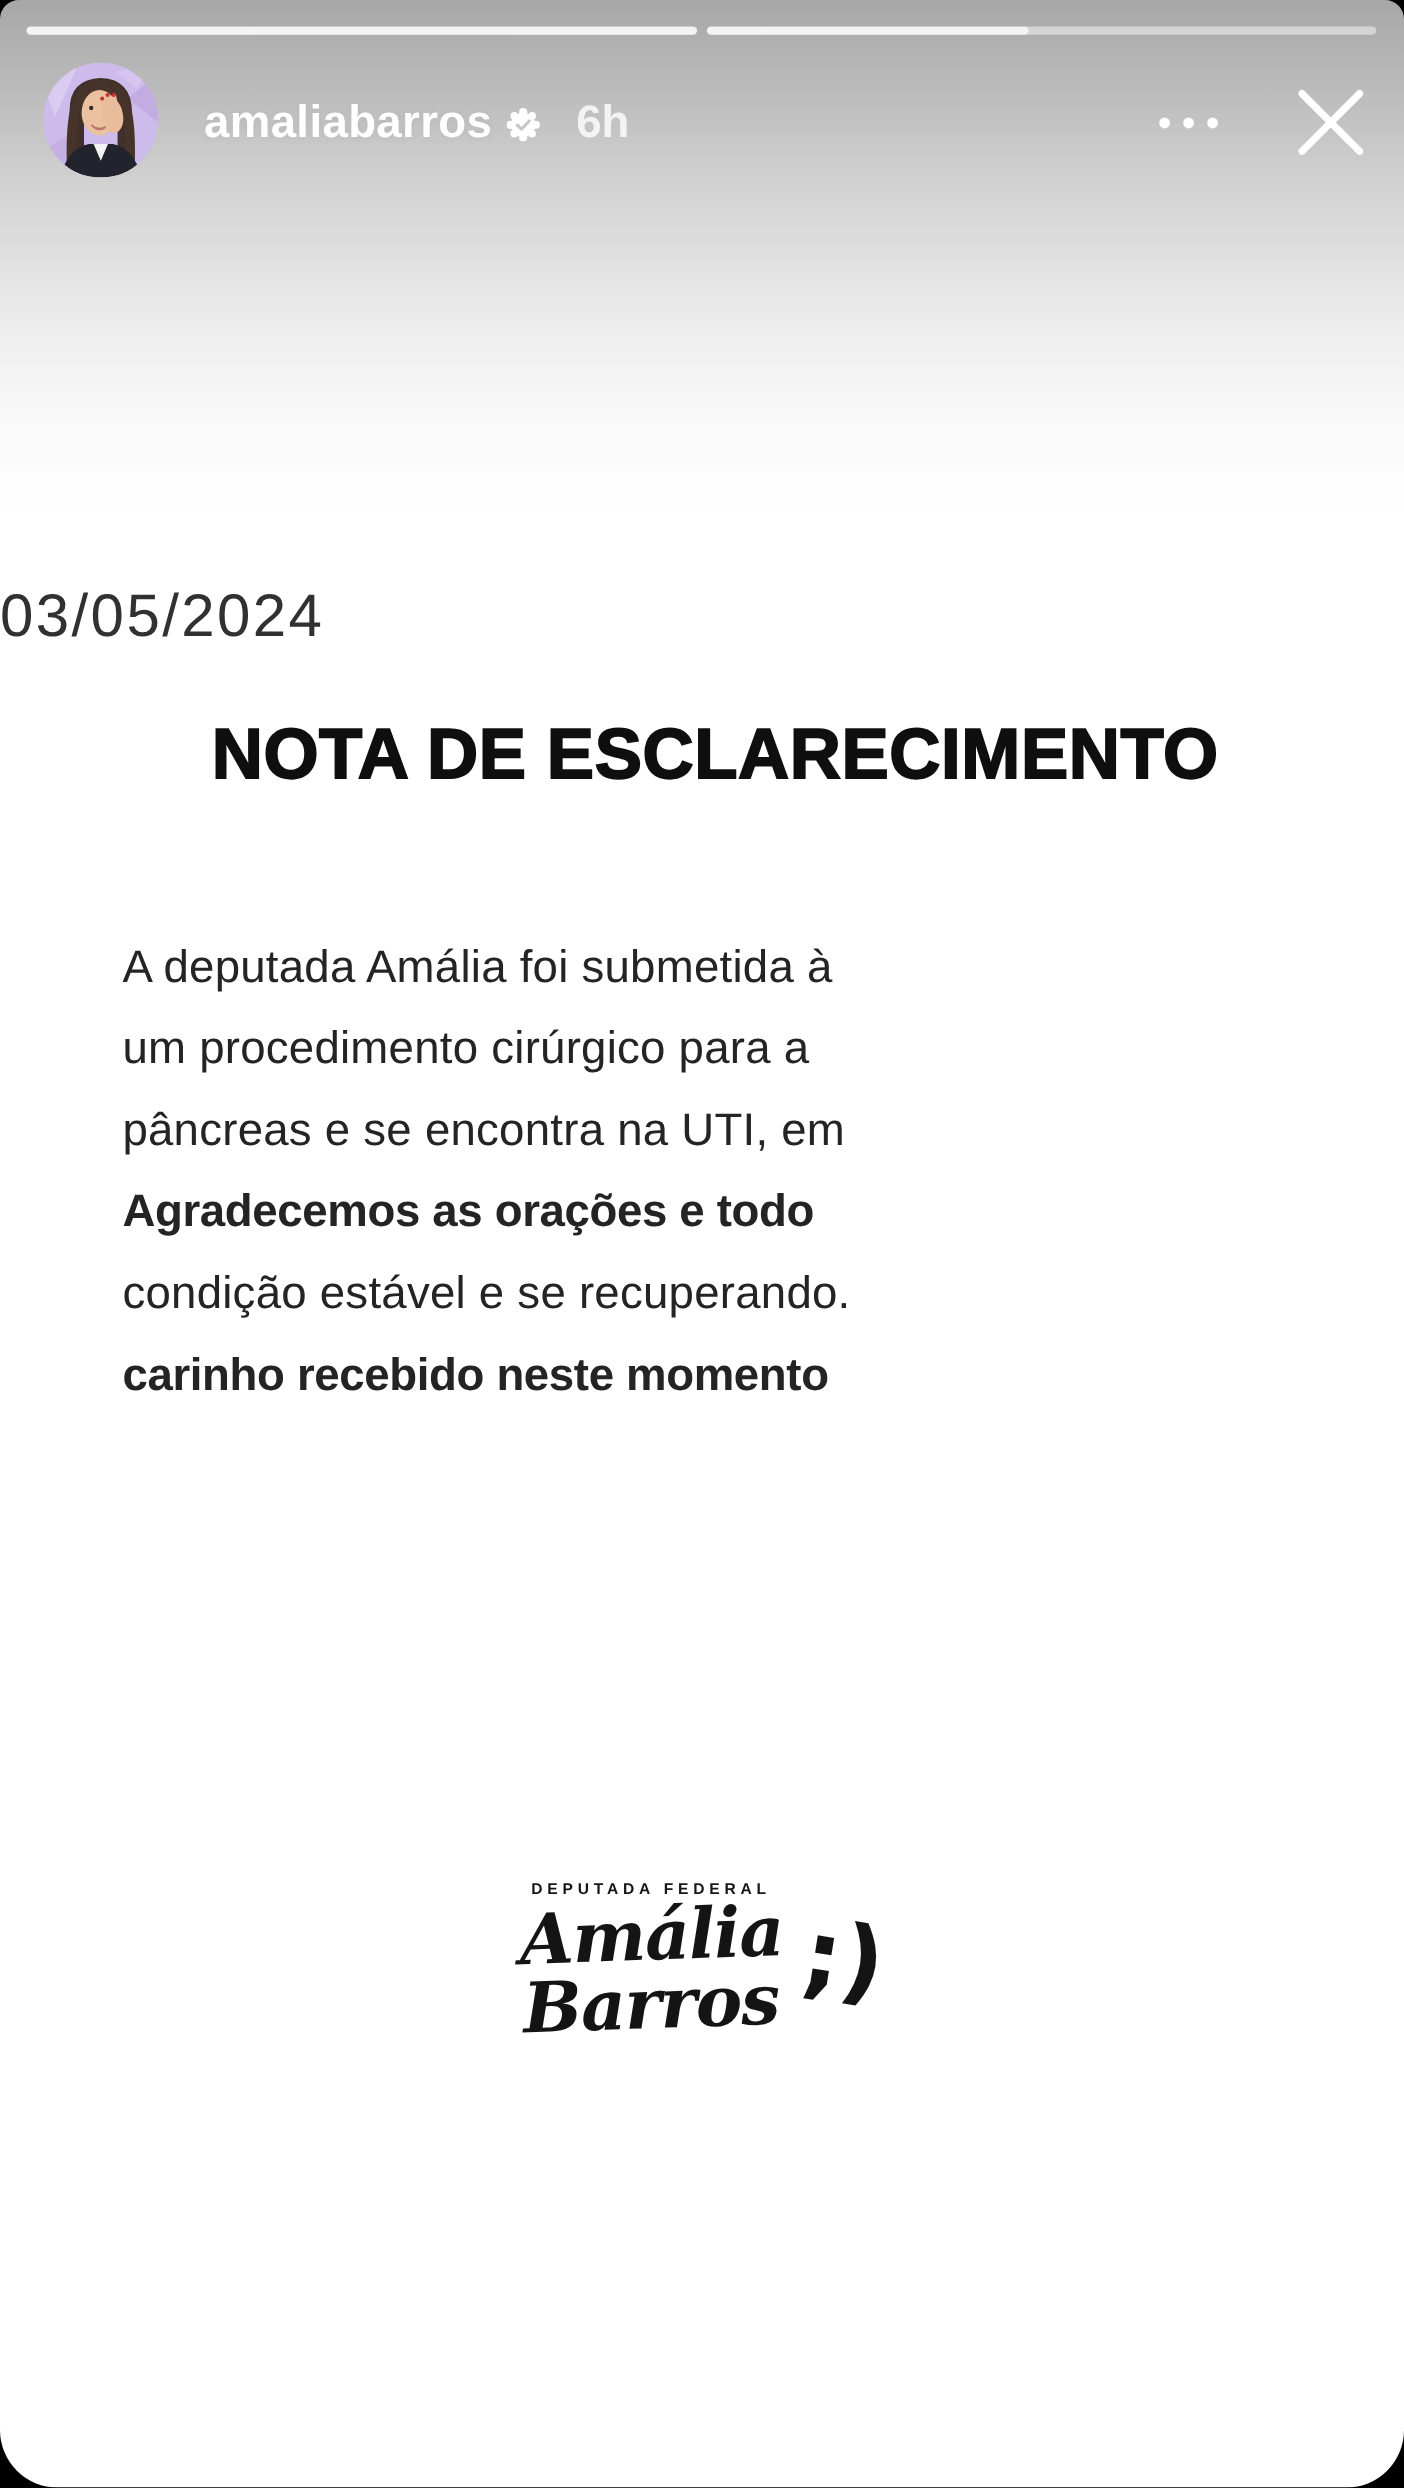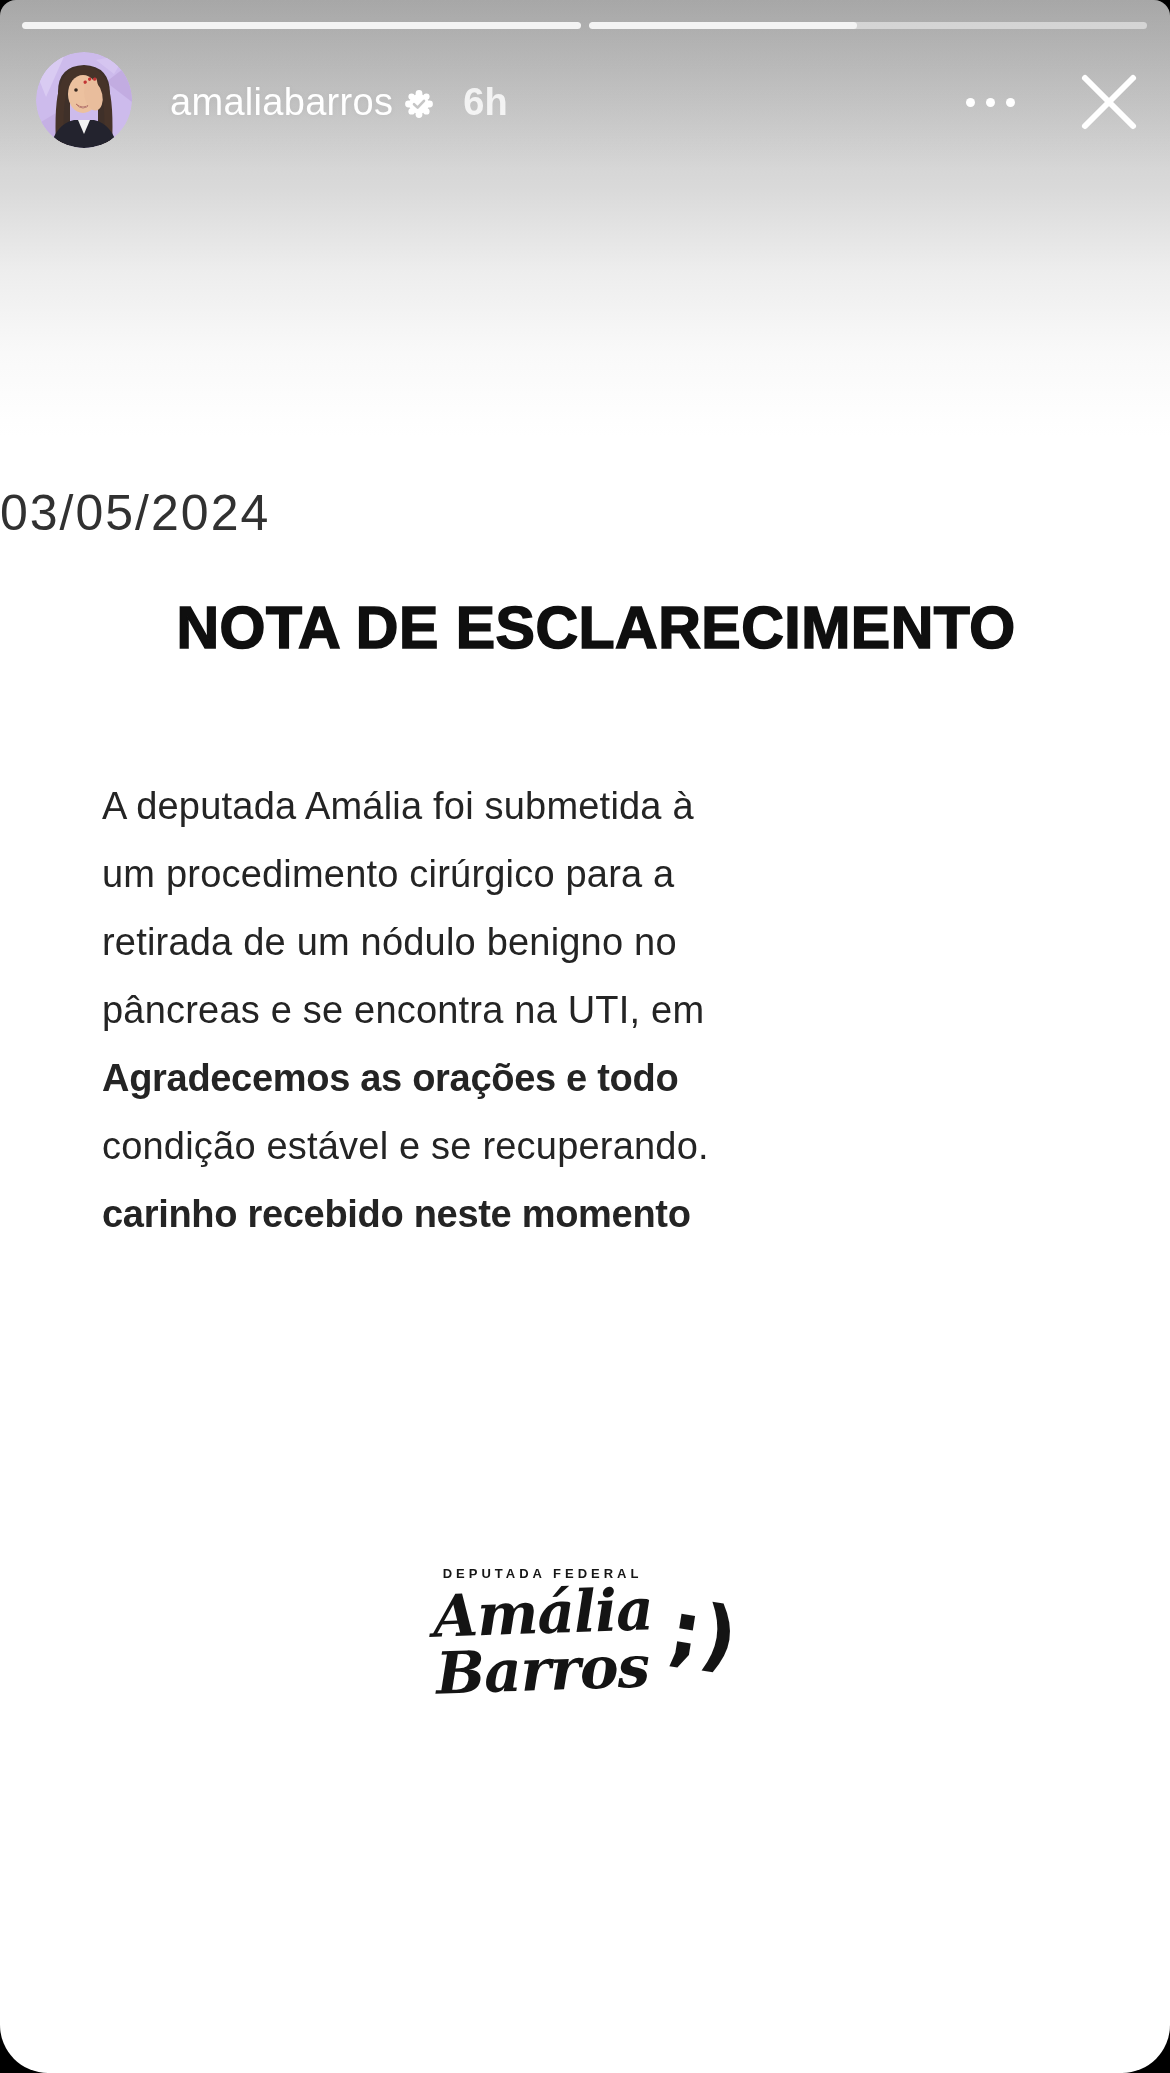--- a/index.html
+++ b/index.html
@@ -38,21 +38,21 @@
   .header-row{position:absolute;top:0;left:0;right:0;height:170px;}
   .avatar{
     position:absolute;left:36px;top:52px;width:96px;height:96px;
     border-radius:50%;overflow:hidden;
   }
   .user-line{
     position:absolute;left:170px;top:78px;height:48px;
     display:flex;align-items:center;gap:12px;
   }
   .username{
-    color:#fff;font-size:38px;font-weight:400;letter-spacing:.3px;
+    color:#fff;font-size:38px;font-weight:700;letter-spacing:.3px;
     text-shadow:0 0 6px rgba(0,0,0,.05);
   }
   .verified{width:28px;height:28px;margin-top:3px;}
   .timestamp{
     color:rgba(255,255,255,.80);font-size:38px;font-weight:700;margin-left:18px;
   }
   .more-btn{
     position:absolute;left:962px;top:84px;width:56px;height:36px;
     display:flex;align-items:center;justify-content:center;gap:11px;
     background:none;border:none;cursor:pointer;padding:0;
@@ -184,21 +184,20 @@
       </svg>
     </button>
   </div>
 
   <div class="note-date">03/05/2024</div>
   <div class="note-title">NOTA DE ESCLARECIMENTO</div>
 
   <div class="note-body">
     <div class="line">A deputada Amália foi submetida à</div>
     <div class="line">um procedimento cirúrgico para a</div>
-    <div class="line">retirada de um nódulo benigno no</div>
     <div class="line">pâncreas e se encontra na UTI, em</div>
     <div class="line bold">Agradecemos as orações e todo</div>
     <div class="line">condição estável e se recuperando.</div>
     <div class="line bold">carinho recebido neste momento</div>
   </div>
 
   <div class="signature">
     <div class="sig-col">
       <div class="sig-role">DEPUTADA FEDERAL</div>
       <div class="sig-name">Amália</div>

